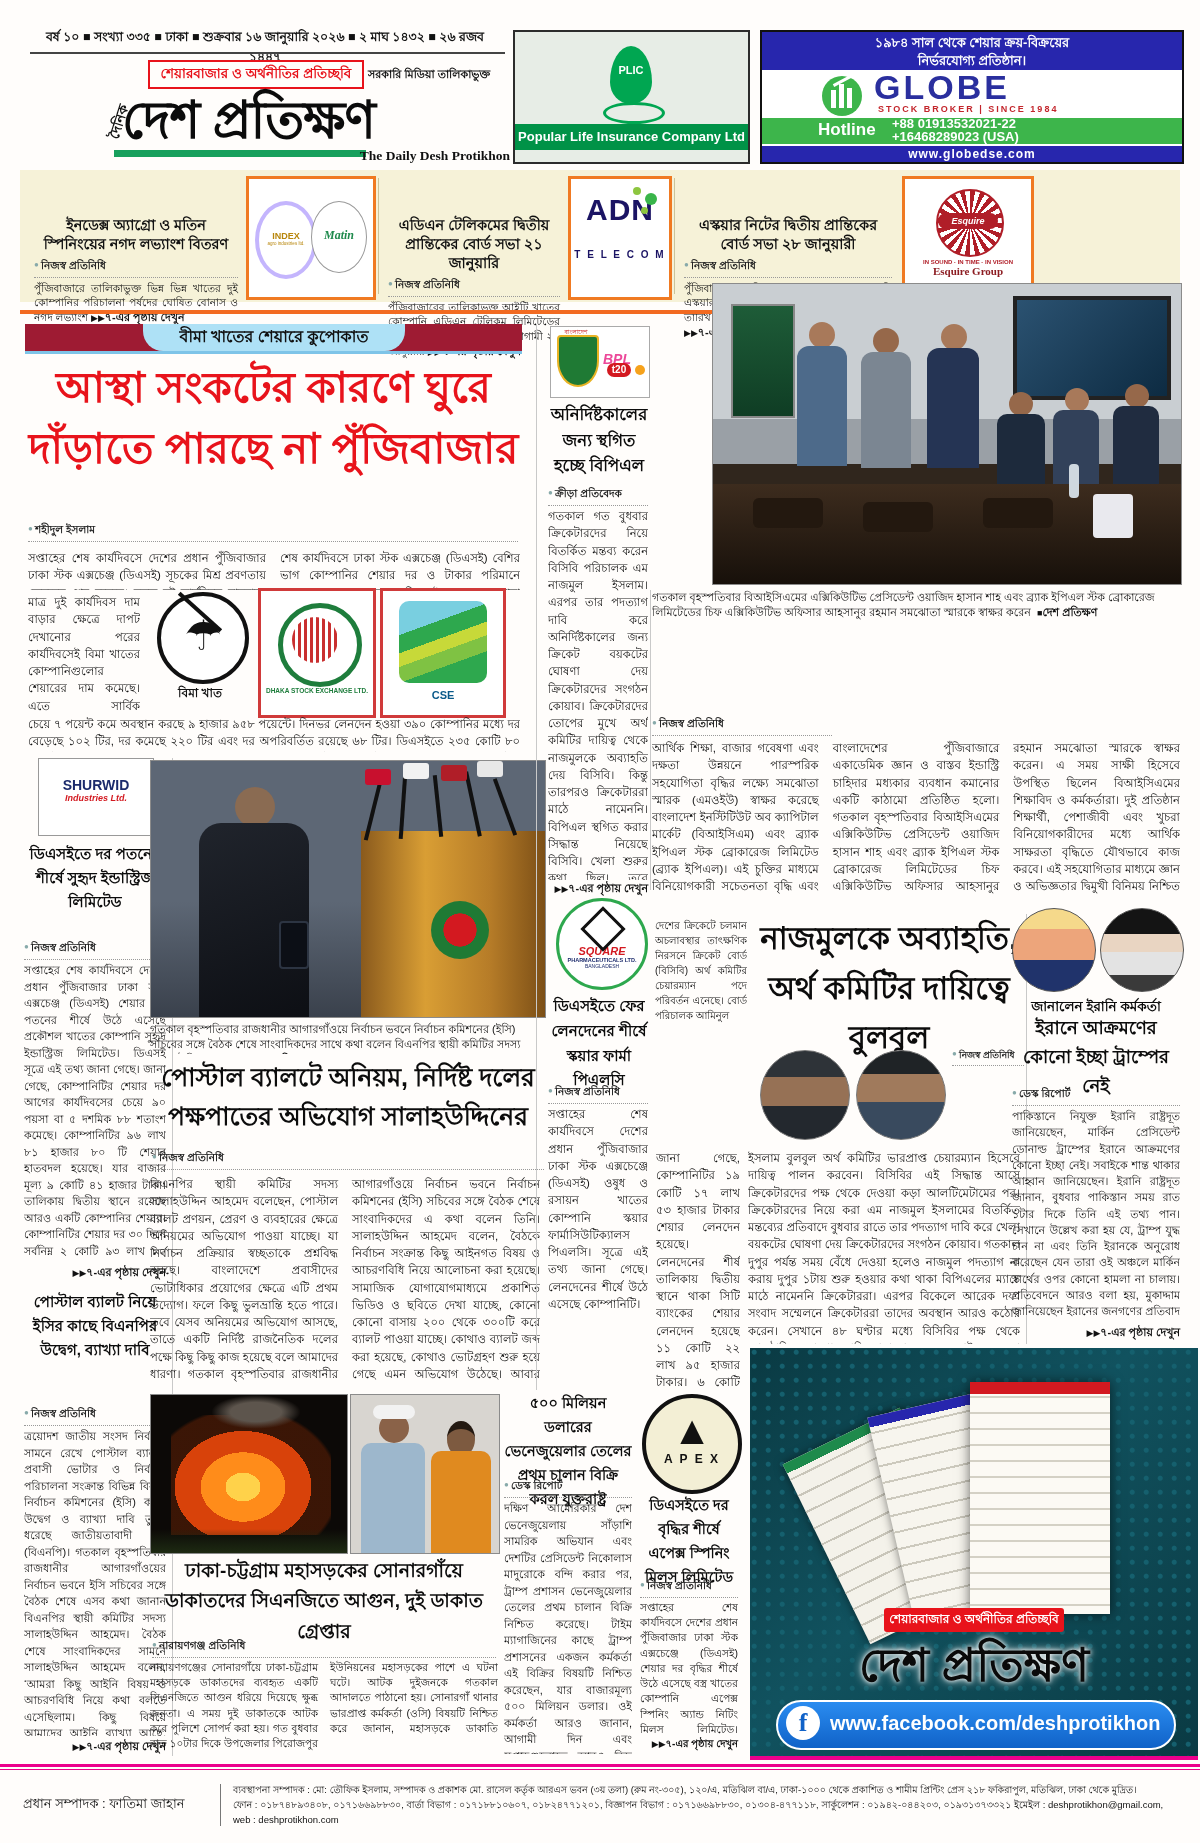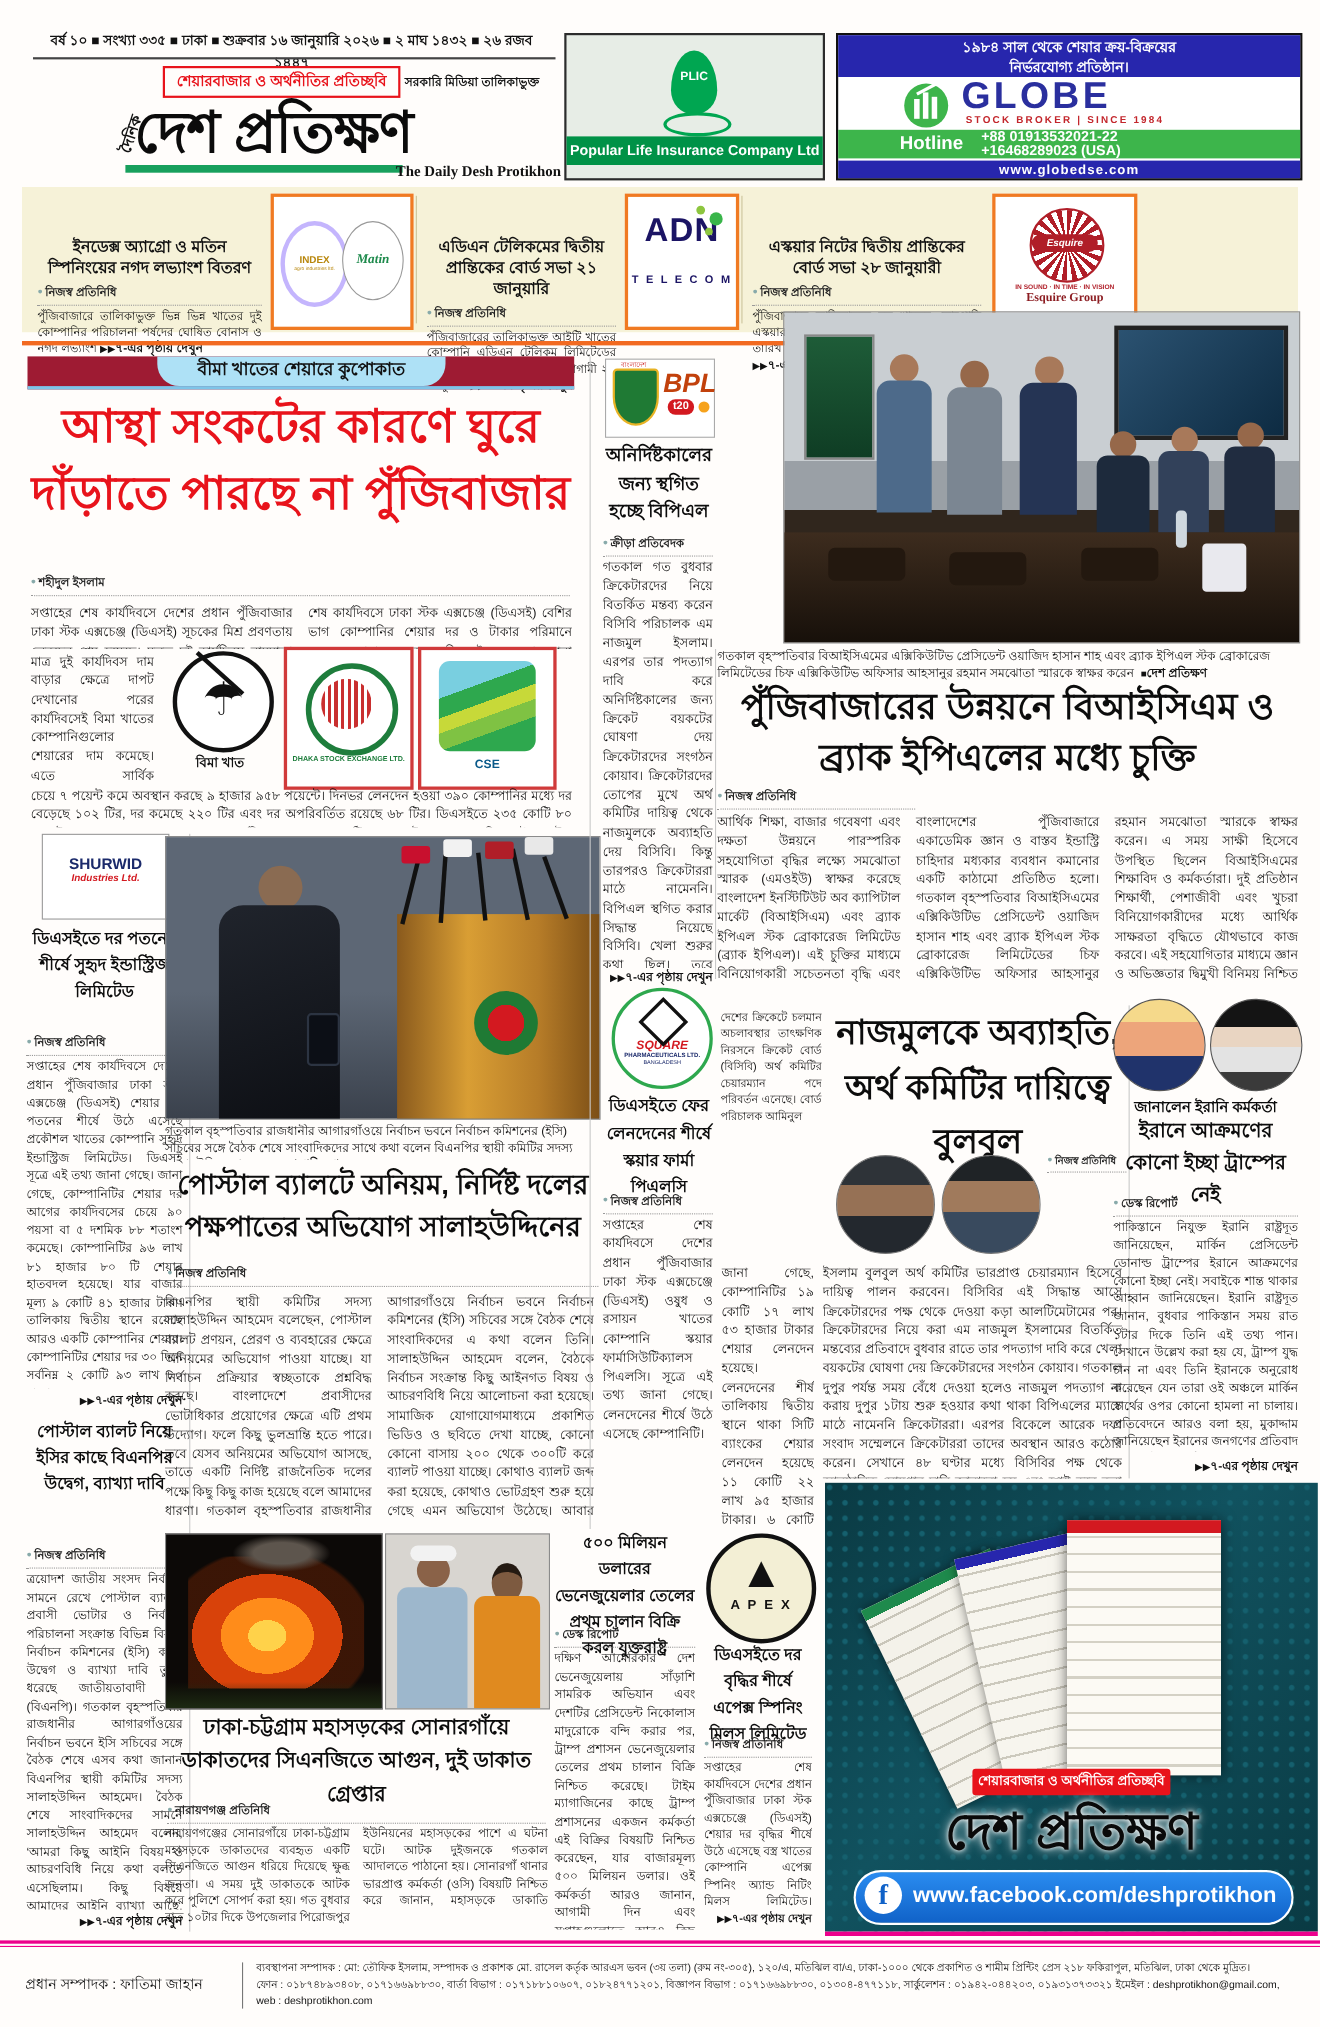--- a/index.html
+++ b/index.html
@@ -150,21 +150,21 @@
     <div class="abs" style="left:16px;top:10px;width:88px;height:82px;border-radius:10px;background:linear-gradient(160deg,#79cfe0 0 30%,#2ea84e 30% 46%,#c7d939 46% 58%,#7fc243 58% 72%,#2ea84e 72% 100%);"></div>
     <div class="abs ctr" style="left:0;top:98px;width:120px;font-size:11px;font-weight:bold;color:#0a5a8a;">CSE</div>
   </div>
   <div class="abs j bengbody ov" style="left:28px;top:716px;width:492px;height:36px;">
     <span>চেয়ে ৭ পয়েন্ট কমে অবস্থান করছে ৯ হাজার ৯৫৮ পয়েন্টে। দিনভর লেনদেন হওয়া ৩৯০ কোম্পানির মধ্যে দর বেড়েছে ১০২ টির, দর কমেছে ২২০ টির এবং দর অপরিবর্তিত রয়েছে ৬৮ টির। ডিএসইতে ২৩৫ কোটি ৮০ লাখ টাকার লেনদেন হয়েছে। যা আগের কার্যদিবসে থেকে ২৯ কোটি ১৩ লাখ টাকা কম। অন্যদিকে চট্টগ্রাম স্টক এক্সচেঞ্জের (সিএসই) সার্বিক সূচক</span> 
   </div>
 
   <div class="abs" style="left:550px;top:326px;width:98px;height:70px;border:1px solid #aaa;background:#fff;">
     <div class="abs" style="left:6px;top:8px;width:38px;height:48px;background:#1f7a34;border:2px solid #e8b324;border-radius:4px 4px 50% 50%;"></div>
     <div class="abs ctr" style="left:6px;top:0px;width:38px;font-size:6px;color:#c22;">বাংলাদেশ</div>
-    <div class="abs" style="left:52px;top:8px;font-size:24px;font-weight:900;font-style:italic;color:#c2410c;">BPL</div>
+    <div class="abs" style="left:52px;top:24px;font-size:14px;font-weight:900;font-style:italic;color:#ec4899;">BPL</div>
     <div class="abs" style="left:56px;top:36px;width:24px;height:14px;background:#d31920;border-radius:7px;color:#fff;font-size:10px;font-weight:bold;text-align:center;line-height:14px;">t20</div>
     <div class="abs circle" style="left:84px;top:38px;width:10px;height:10px;background:#f6a21c;"></div>
   </div>
   <div class="abs ctr hl" style="left:546px;top:402px;width:106px;height:78px;font-size:16.5px;line-height:1.55;">অনির্দিষ্টকালের জন্য স্থগিত হচ্ছে বিপিএল</div>
   <div class="abs byline" style="left:548px;top:486px;width:100px;">ক্রীড়া প্রতিবেদক</div>
   <div class="abs j bengbody ov" style="left:548px;top:508px;width:100px;height:372px;">গতকাল গত বুধবার ক্রিকেটারদের নিয়ে বিতর্কিত মন্তব্য করেন বিসিবি পরিচালক এম নাজমুল ইসলাম। এরপর তার পদত্যাগ দাবি করে অনির্দিষ্টকালের জন্য ক্রিকেট বয়কটের ঘোষণা দেয় ক্রিকেটারদের সংগঠন কোয়াব। ক্রিকেটারদের তোপের মুখে অর্থ কমিটির দায়িত্ব থেকে নাজমুলকে অব্যাহতি দেয় বিসিবি। কিন্তু তারপরও ক্রিকেটাররা মাঠে নামেননি। বিপিএল স্থগিত করার সিদ্ধান্ত নিয়েছে বিসিবি। খেলা শুরুর কথা ছিল। তবে কোয়াবের পূর্ব ঘোষিত কর্মসূচি ‘সব ধরনের ক্রিকেট বয়কটের’ অংশ হিসেবে আজ বিপিএলের ম্যাচও বয়কট করেছেন তারা। ফলে বিপিএলে আজকের দুটি ম্যাচই স্থগিত হয়। দিনের প্রথম ম্যাচে নোয়াখালী এক্সপ্রেসের মুখোমুখি হওয়ার কথা ছিল চট্টগ্রাম রয়্যালসের। দুপুর সাড়ে ১২টায় টস হওয়ার কথা থাকলেও কোনো</div>
   <div class="abs more" style="left:548px;top:880px;width:100px;text-align:right;">৭-এর পৃষ্ঠায় দেখুন</div>
 
   <div class="photo" style="left:712px;top:283px;width:468px;height:300px;background:linear-gradient(180deg,#c9ced2 0 45%,#9aa0a6 45% 60%,#30261d 60% 100%);">
     <div class="abs" style="left:300px;top:12px;width:150px;height:96px;background:linear-gradient(135deg,#2b5271,#0d2b42);border:4px solid #222;"></div>
@@ -184,21 +184,20 @@
     <div class="abs" style="left:0;top:200px;width:468px;height:100px;background:linear-gradient(180deg,#3d2c1e,#17100a);"></div>
     <div class="abs" style="left:40px;top:214px;width:70px;height:30px;background:#23180f;border-radius:6px;"></div>
     <div class="abs" style="left:150px;top:218px;width:70px;height:30px;background:#23180f;border-radius:6px;"></div>
     <div class="abs" style="left:270px;top:214px;width:70px;height:30px;background:#23180f;border-radius:6px;"></div>
     <div class="abs" style="left:380px;top:210px;width:40px;height:44px;background:#e9e9ee;border-radius:4px;"></div>
     <div class="abs" style="left:356px;top:180px;width:10px;height:34px;background:#cfd8df;border-radius:4px;"></div>
   </div>
   <div class="abs cap ov" style="left:652px;top:590px;width:528px;height:30px;">
     <span>গতকাল বৃহস্পতিবার বিআইসিএমের এক্সিকিউটিভ প্রেসিডেন্ট ওয়াজিদ হাসান শাহ এবং ব্র্যাক ইপিএল স্টক ব্রোকারেজ লিমিটেডের চিফ এক্সিকিউটিভ অফিসার আহসানুর রহমান সমঝোতা স্মারকে স্বাক্ষর করেন</span>&nbsp;&nbsp;<span class="credit">দেশ প্রতিক্ষণ</span>
   </div>
-  <div class="abs ctr hl" style="left:652px;top:620px;width:528px;height:92px;font-size:33px;line-height:1.4;">পুঁজিবাজারের উন্নয়নে বিআইসিএম ও ব্র্যাক ইপিএলের মধ্যে চুক্তি</div>
   <div class="abs byline" style="left:652px;top:716px;width:180px;">নিজস্ব প্রতিনিধি</div>
   <div class="abs j bengbody ov" style="left:652px;top:740px;width:528px;height:162px;column-count:3;column-gap:14px;">আর্থিক শিক্ষা, বাজার গবেষণা এবং দক্ষতা উন্নয়নে পারস্পরিক সহযোগিতা বৃদ্ধির লক্ষ্যে সমঝোতা স্মারক (এমওইউ) স্বাক্ষর করেছে বাংলাদেশ ইনস্টিটিউট অব ক্যাপিটাল মার্কেট (বিআইসিএম) এবং ব্র্যাক ইপিএল স্টক ব্রোকারেজ লিমিটেড (ব্র্যাক ইপিএল)। এই চুক্তির মাধ্যমে বিনিয়োগকারী সচেতনতা বৃদ্ধি এবং বাংলাদেশের পুঁজিবাজারে একাডেমিক জ্ঞান ও বাস্তব ইন্ডাস্ট্রি চাহিদার মধ্যকার ব্যবধান কমানোর একটি কাঠামো প্রতিষ্ঠিত হলো। গতকাল বৃহস্পতিবার বিআইসিএমের এক্সিকিউটিভ প্রেসিডেন্ট ওয়াজিদ হাসান শাহ এবং ব্র্যাক ইপিএল স্টক ব্রোকারেজ লিমিটেডের চিফ এক্সিকিউটিভ অফিসার আহসানুর রহমান সমঝোতা স্মারকে স্বাক্ষর করেন। এ সময় সাক্ষী হিসেবে উপস্থিত ছিলেন বিআইসিএমের শিক্ষাবিদ ও কর্মকর্তারা। দুই প্রতিষ্ঠান শিক্ষার্থী, পেশাজীবী এবং খুচরা বিনিয়োগকারীদের মধ্যে আর্থিক সাক্ষরতা বৃদ্ধিতে যৌথভাবে কাজ করবে। এই সহযোগিতার মাধ্যমে জ্ঞান ও অভিজ্ঞতার দ্বিমুখী বিনিময় নিশ্চিত করা হবে। বিআইসিএম ব্র্যাক ইপিএল পেশাজীবীদের জন্য কাস্টমাইজড প্রশিক্ষণ মডিউল তৈরি করবে, আর ব্র্যাক ইপিএলের পেশাজীবীরা বিআইসিএমের বিভিন্ন প্রোগ্রামে অতিথি বক্তা হিসেবে অংশ নিয়ে বাস্তব বাজারভিত্তিক অভিজ্ঞতা তুলে ধরবেন। পাশাপাশি, যোগ্য বিআইসিএম শিক্ষার্থীদের জন্য ইন্টার্নশিপ ও সেক্টরাল অ্যাটাচমেন্টের সুযোগ প্রদান করা হতে পারে, যা ভবিষ্যতে কর্মসংস্থানের পথও তৈরি করতে পারে।</div>
 
   <div class="abs ctr" style="left:38px;top:758px;width:114px;height:76px;border:1px solid #999;background:#fff;">
     <div style="margin-top:18px;font-size:14px;font-weight:bold;color:#1b2a6b;">SHURWID</div>
     <div style="font-size:9px;font-weight:bold;color:#d31920;font-style:italic;">Industries Ltd.</div>
   </div>
   <div class="abs ctr hl" style="left:24px;top:842px;width:142px;height:92px;font-size:15px;line-height:1.6;">ডিএসইতে দর পতনের শীর্ষে সুহৃদ ইন্ডাস্ট্রিজ লিমিটেড</div>
   <div class="abs byline" style="left:24px;top:940px;width:142px;">নিজস্ব প্রতিনিধি</div>
   <div class="abs j ov" style="left:24px;top:962px;width:142px;height:300px;font-size:11px;line-height:1.5;">সপ্তাহের শেষ কার্যদিবসে দেশের প্রধান পুঁজিবাজার ঢাকা স্টক এক্সচেঞ্জ (ডিএসই) শেয়ার দর পতনের শীর্ষে উঠে এসেছে প্রকৌশল খাতের কোম্পানি সুহৃদ ইন্ডাস্ট্রিজ লিমিটেড। ডিএসই সূত্রে এই তথ্য জানা গেছে। জানা গেছে, কোম্পানিটির শেয়ার দর আগের কার্যদিবসের চেয়ে ৯০ পয়সা বা ৫ দশমিক ৮৮ শতাংশ কমেছে। কোম্পানিটির ৯৬ লাখ ৮১ হাজার ৮০ টি শেয়ার হাতবদল হয়েছে। যার বাজার মূল্য ৯ কোটি ৪১ হাজার টাকা। তালিকায় দ্বিতীয় স্থানে রয়েছে আরও একটি কোম্পানির শেয়ার। কোম্পানিটির শেয়ার দর ৩০ দিনে সর্বনিম্ন ২ কোটি ৯৩ লাখ ৮০ হাজার।</div>

